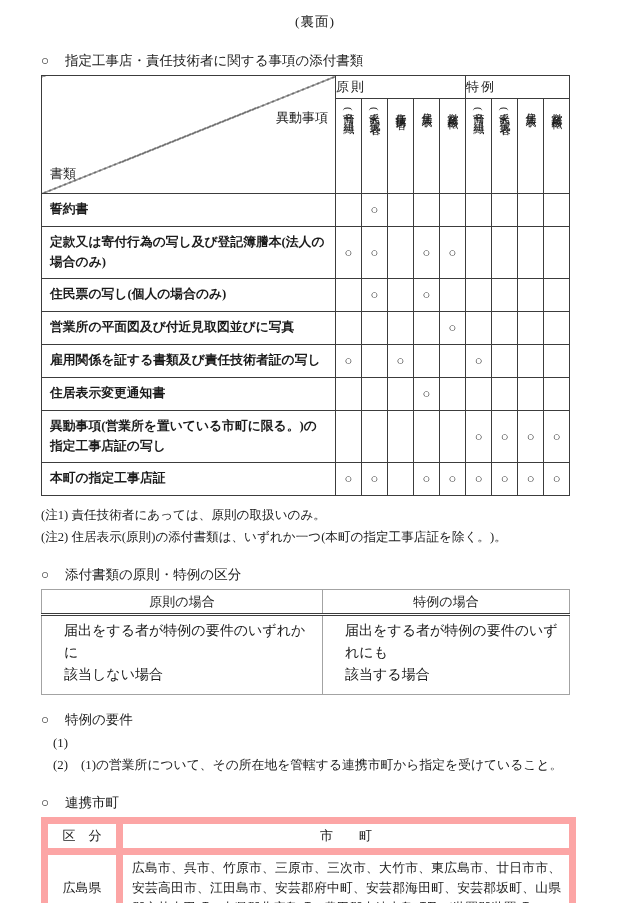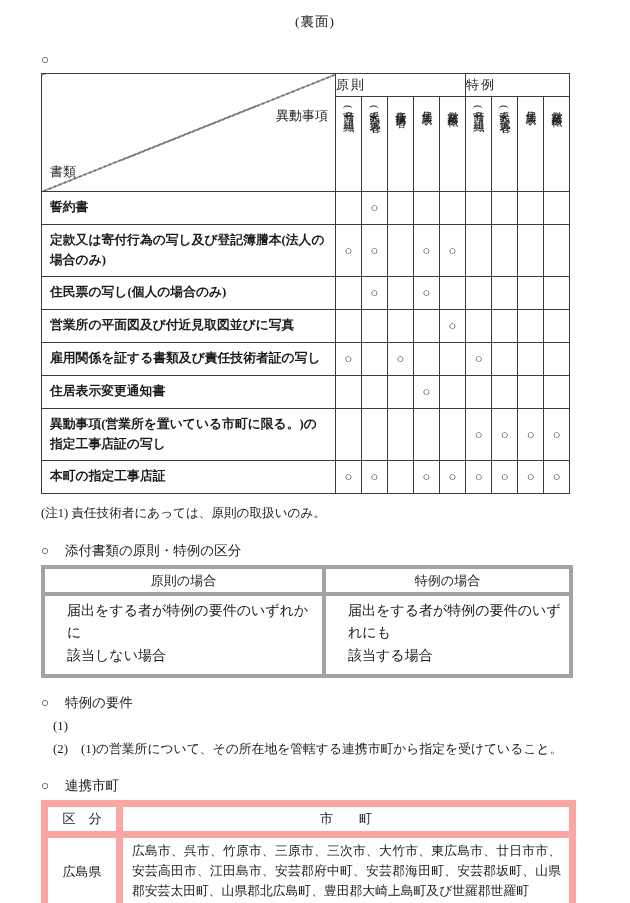--- a/index.html
+++ b/index.html
@@ -34,21 +34,21 @@
   }
   .t1 .corner .tr-label { position:absolute; top:33px; right:7px; font-size:13px; }
   .t1 .corner .bl-label { position:absolute; bottom:10px; left:8px; font-size:13px; }
   .t1 td.lab { font-size:12.8px; padding:6px 6px 6px 8px; line-height:1.55; height:30px;font-weight:bold; }
   .t1 td.mk  { text-align:center; font-size:13px; }
 
   .notes { margin-top:9px; font-size:12.6px; line-height:1.72; }
 
   
   .t2 { border-collapse:collapse; table-layout:fixed; width:528px; margin-top:5px; }
-  .t2 th, .t2 td { border:4px solid #a3a3a3; font-weight:normal; }
+  .t2 th, .t2 td { border:1px solid #a3a3a3; font-weight:normal; }
   .t2 th { font-size:13px; text-align:center; padding:3px 0 2px 0; border-bottom:3px double #3c3c3c; }
   .t2 td { font-size:14px; line-height:1.6; padding:4px 8px 7px 22px; white-space:pre-line; vertical-align:top; }
 
   
   .req-items { margin-top:3px; }
   .req-item { display:flex; font-size:12.8px; line-height:1.75; margin-left:12px; }
   .req-item .num { flex:0 0 28px; }
 
   
   .t3 { border-collapse:collapse; table-layout:fixed; width:528px; margin-top:5px; }
@@ -65,20 +65,21 @@
 </head>
 <body>
 
 <div class="page">
 
   <div class="doc-title">(裏面)</div>
 
   <div class="section mt-s1">
     <div class="sec-head">
       <span class="marker">○</span>
+      <span>指定工事店・責任技術者に関する事項の添付書類</span>
     </div>
 
     <table class="t1">
       <colgroup>
         <col style="width:294px">
         <col style="width:26px">
           <col style="width:26px">
           <col style="width:26px">
           <col style="width:26px">
           <col style="width:26px">
@@ -221,20 +222,21 @@
             <td class="mk">○</td>
             <td class="mk">○</td>
             <td class="mk">○</td>
             <td class="mk">○</td>
           </tr>
         </tbody>
     </table>
 
     <div class="notes">
       <div>(注1) 責任技術者にあっては、原則の取扱いのみ。</div>
+      <div>(注2) 住居表示(原則)の添付書類は、いずれか一つ(本町の指定工事店証を除く。)。</div>
     </div>
   </div>
 
   <div class="section mt-s2">
     <div class="sec-head">
       <span class="marker">○</span>
       <span>添付書類の原則・特例の区分</span>
     </div>
     <table class="t2">
       <colgroup>

